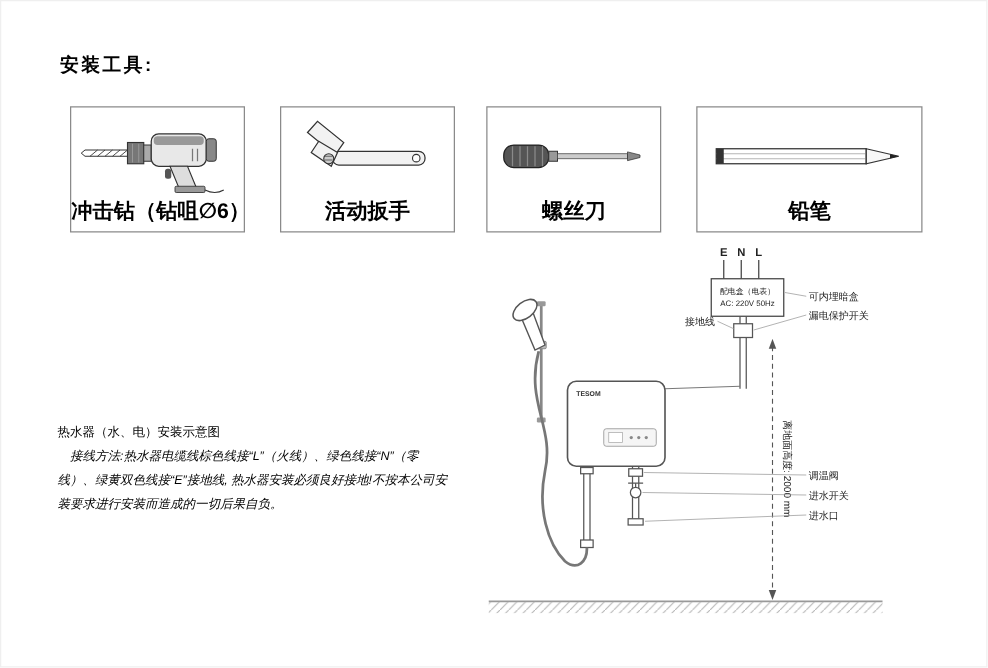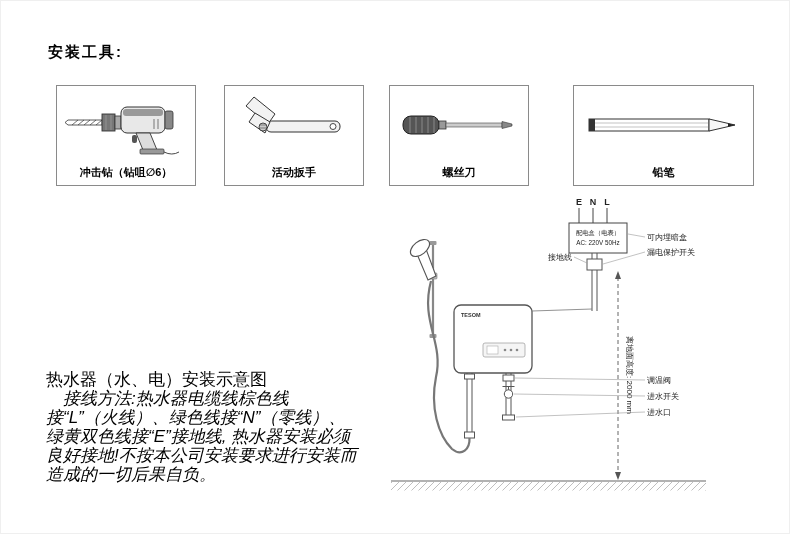--- a/index.html
+++ b/index.html
@@ -16,29 +16,29 @@
     position: absolute; left: 47px; top: 42px;
     font-size: 15px; font-weight: bold; letter-spacing: 2px;
   }
   .tool-box {
     position: absolute; top: 84px; height: 101px;
     border: 1px solid #8a8a8a; background: #fff;
   }
   .tool-box .art { position: absolute; left: 50%; top: 8px; transform: translateX(-50%); }
   .tool-label {
     position: absolute; bottom: 5px; left: 0; width: 100%;
-    text-align: center; font-size: 11px; font-weight: bold; white-space: nowrap;
+    text-align: center; font-size: 17px; font-weight: bold; white-space: nowrap;
   }
   .b1 { left: 55px;  width: 140px; }
   .b2 { left: 223px; width: 140px; }
   .b3 { left: 388px; width: 140px; }
-  .b4 { left: 556px; width: 181px; margin-left: 16px; }
+  .b4 { left: 556px; width: 181px; }
   .description {
     position: absolute; left: 45px; top: 336px; width: 312px;
-    font-size: 17px; line-height: 19px; margin-top: 33px;
+    font-size: 10px; line-height: 19px;
   }
   .description p { margin: 0; }
   .description .p1 { text-indent: 2em; }
   .description .p2 { text-indent: 1em; font-style: italic; }
   .diagram { position: absolute; left: 385px; top: 186px; }
 </style>
 </head>
 <body>
 
 <div class="page">

